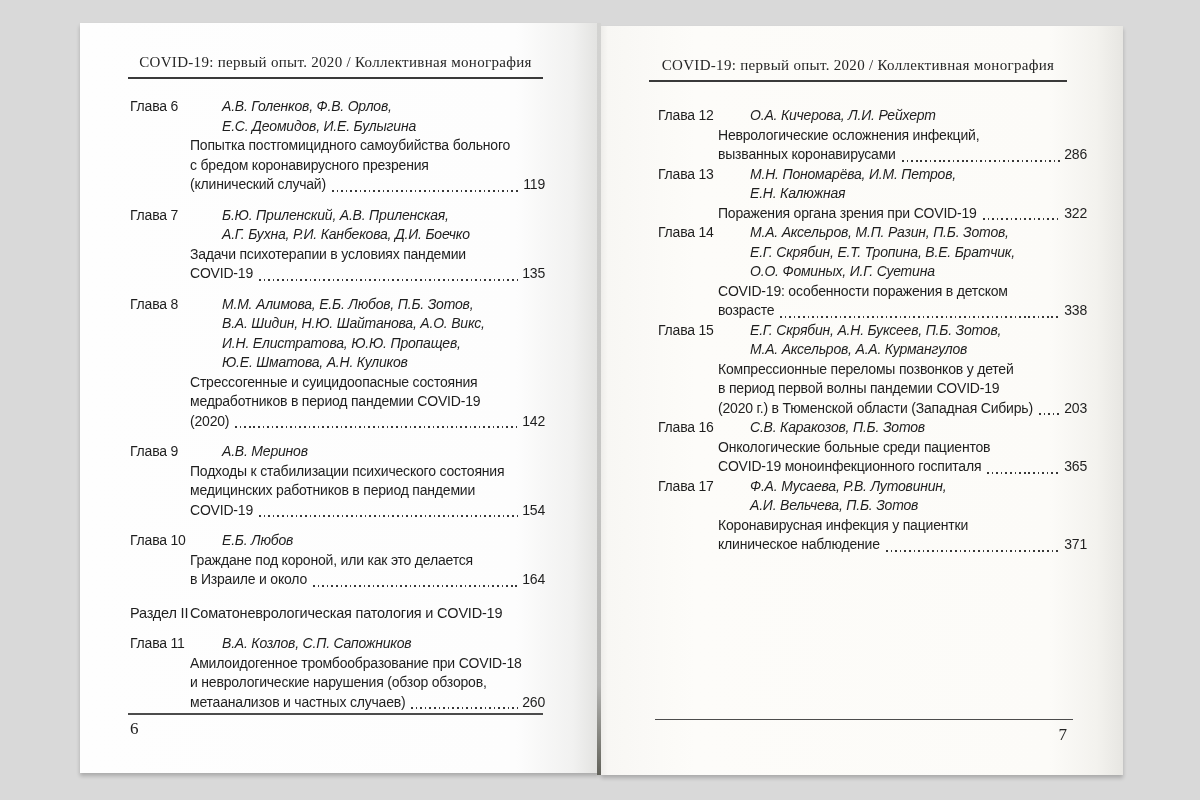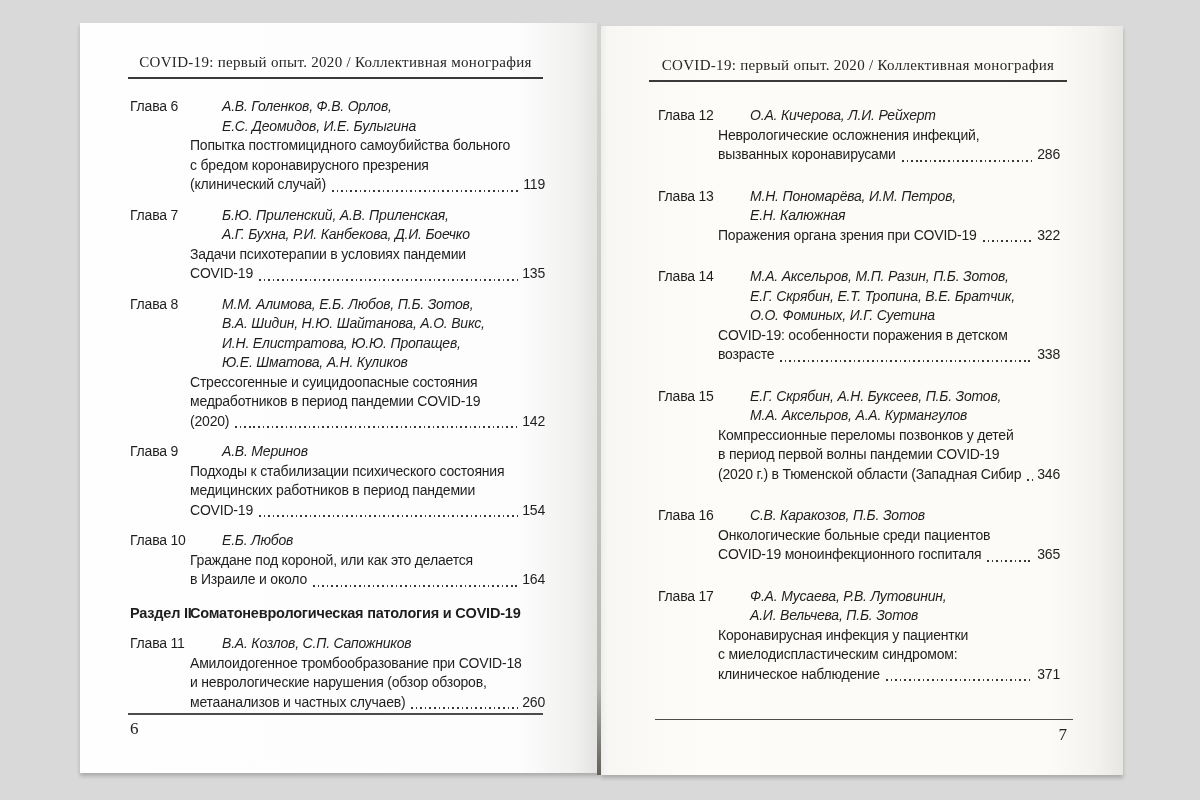--- a/index.html
+++ b/index.html
@@ -42,37 +42,37 @@
 
   .toc {
     position: absolute;
     font-size: 14px;
     letter-spacing: -0.2px;
     line-height: 19.5px;
     display: flex;
     flex-direction: column;
   }
   .page-left  .toc { left: 50px; right: 54px; top: 74px; row-gap: 11px; justify-content: center; }
-  .page-right .toc { left: 57px; right: 63px; top: 80px; row-gap: 22px; }
+  .page-right .toc { left: 57px; right: 36px; top: 80px; }
 
   .entry { position: relative; padding-left: 60px; }
   .entry .label { position: absolute; left: 0; top: 0; white-space: nowrap; }
   .authors { font-style: italic; padding-left: 32px; }
   .aline, .tline { white-space: nowrap; }
   .trow { display: flex; align-items: baseline; }
   .ttext { flex: 0 1 auto; min-width: 0; overflow: hidden; white-space: nowrap; }
   .leader {
     flex: 1 1 6px; min-width: 6px;
     height: 2px; align-self: flex-end;
     margin: 0 4px 3px 6px;
     background-image: repeating-linear-gradient(to right, #383838 0 1.7px, transparent 1.7px 4.6px);
   }
   .pageno { white-space: nowrap; }
 
-  .entry.section { font-weight: 700; margin-top: 3px; font-size: 14.5px; }
+  .entry.section { font-weight: 400; margin-top: 3px; font-size: 14.5px; }
 
   .footer-rule { position: absolute; border-top: 2px solid #4c4c4c; }
   .page-left  .footer-rule { left: 48px; right: 56px; top: 690px; }
   .page-right .footer-rule { left: 54px; right: 50px; top: 693px; border-top-width: 1.5px; }
 
   .page-num {
     position: absolute;
     font-family: "Liberation Serif", serif;
     font-size: 17px; color: #222;
   }
@@ -264,21 +264,21 @@
             <div class="authors">
               <div class="aline">Е.Г. Скрябин, А.Н. Буксеев, П.Б. Зотов,</div>
               <div class="aline">М.А. Аксельров, А.А. Курмангулов</div>
             </div>
             <div class="title">
               <div class="tline">Компрессионные переломы позвонков у детей</div>
               <div class="tline">в период первой волны пандемии COVID-19</div>
               <div class="tline trow">
                 <span class="ttext">(2020 г.) в Тюменской области (Западная Сибирь)</span>
                 <span class="leader"></span>
-                <span class="pageno">346</span>
+                <span class="pageno">203</span>
               </div>
             </div>
           </div>
         </div>
         <div class="entry">
           <div class="label">Глава 16</div>
           <div class="ebody">
             <div class="authors">
               <div class="aline">С.В. Каракозов, П.Б. Зотов</div>
             </div>
@@ -294,21 +294,20 @@
         </div>
         <div class="entry">
           <div class="label">Глава 17</div>
           <div class="ebody">
             <div class="authors">
               <div class="aline">Ф.А. Мусаева, Р.В. Лутовинин,</div>
               <div class="aline">А.И. Вельчева, П.Б. Зотов</div>
             </div>
             <div class="title">
               <div class="tline">Коронавирусная инфекция у пациентки</div>
-              <div class="tline">с миелодиспластическим синдромом:</div>
               <div class="tline trow">
                 <span class="ttext">клиническое наблюдение</span>
                 <span class="leader"></span>
                 <span class="pageno">371</span>
               </div>
             </div>
           </div>
         </div>
       </div>
     <div class="footer-rule"></div>

